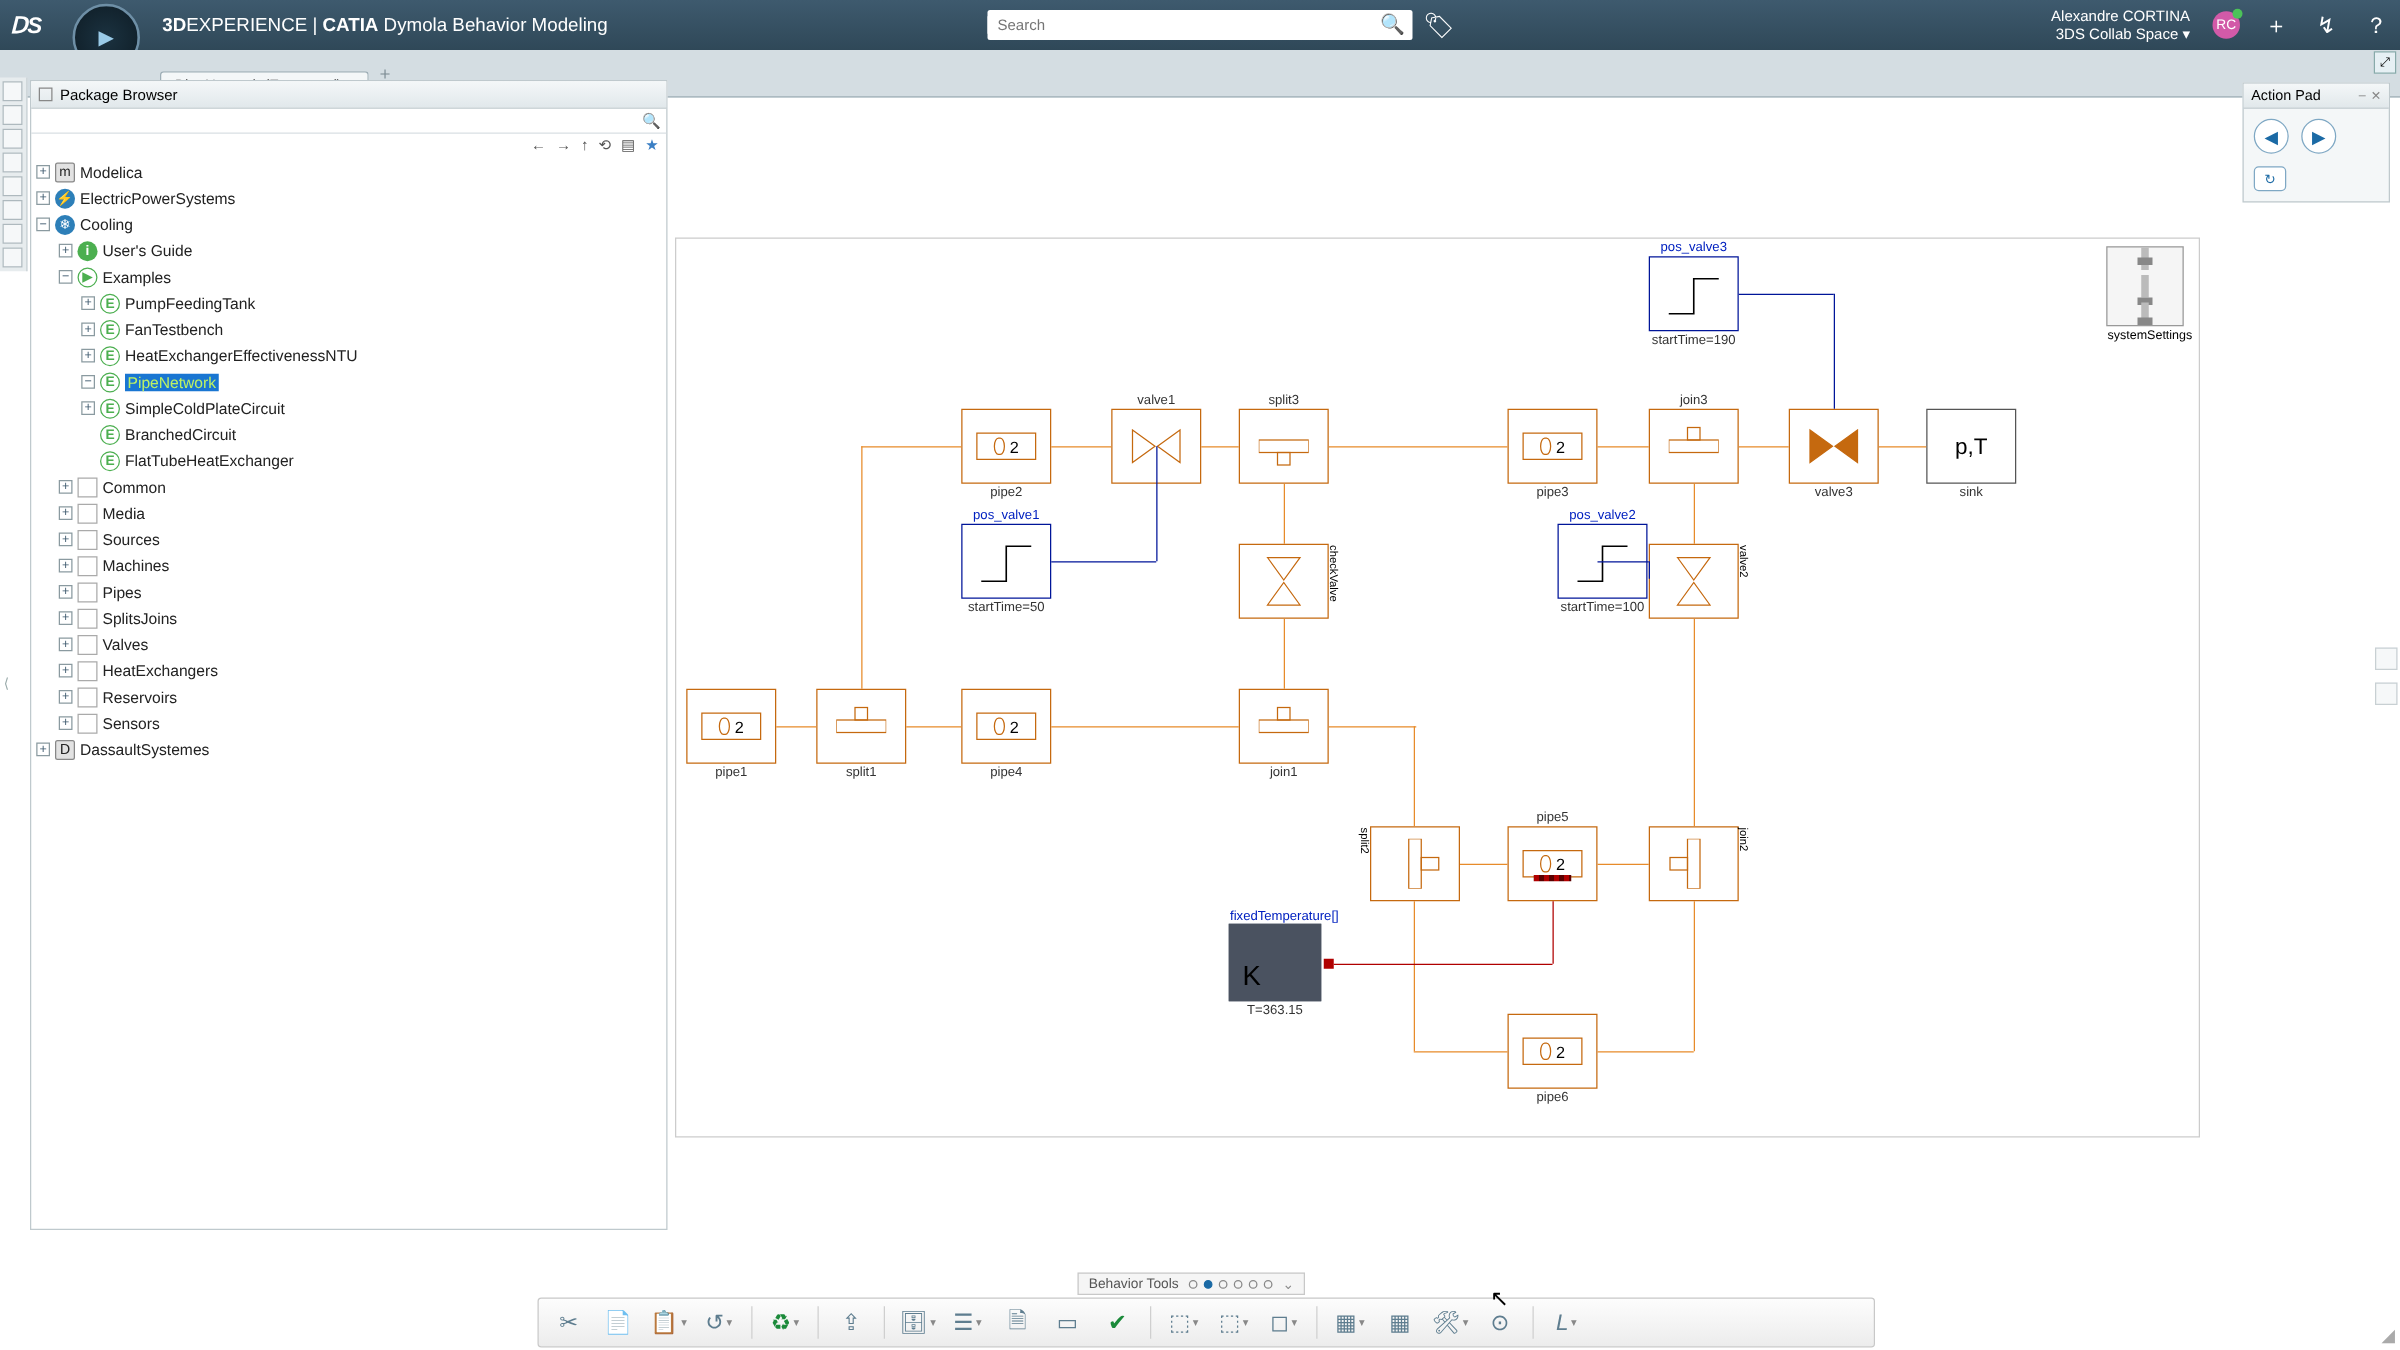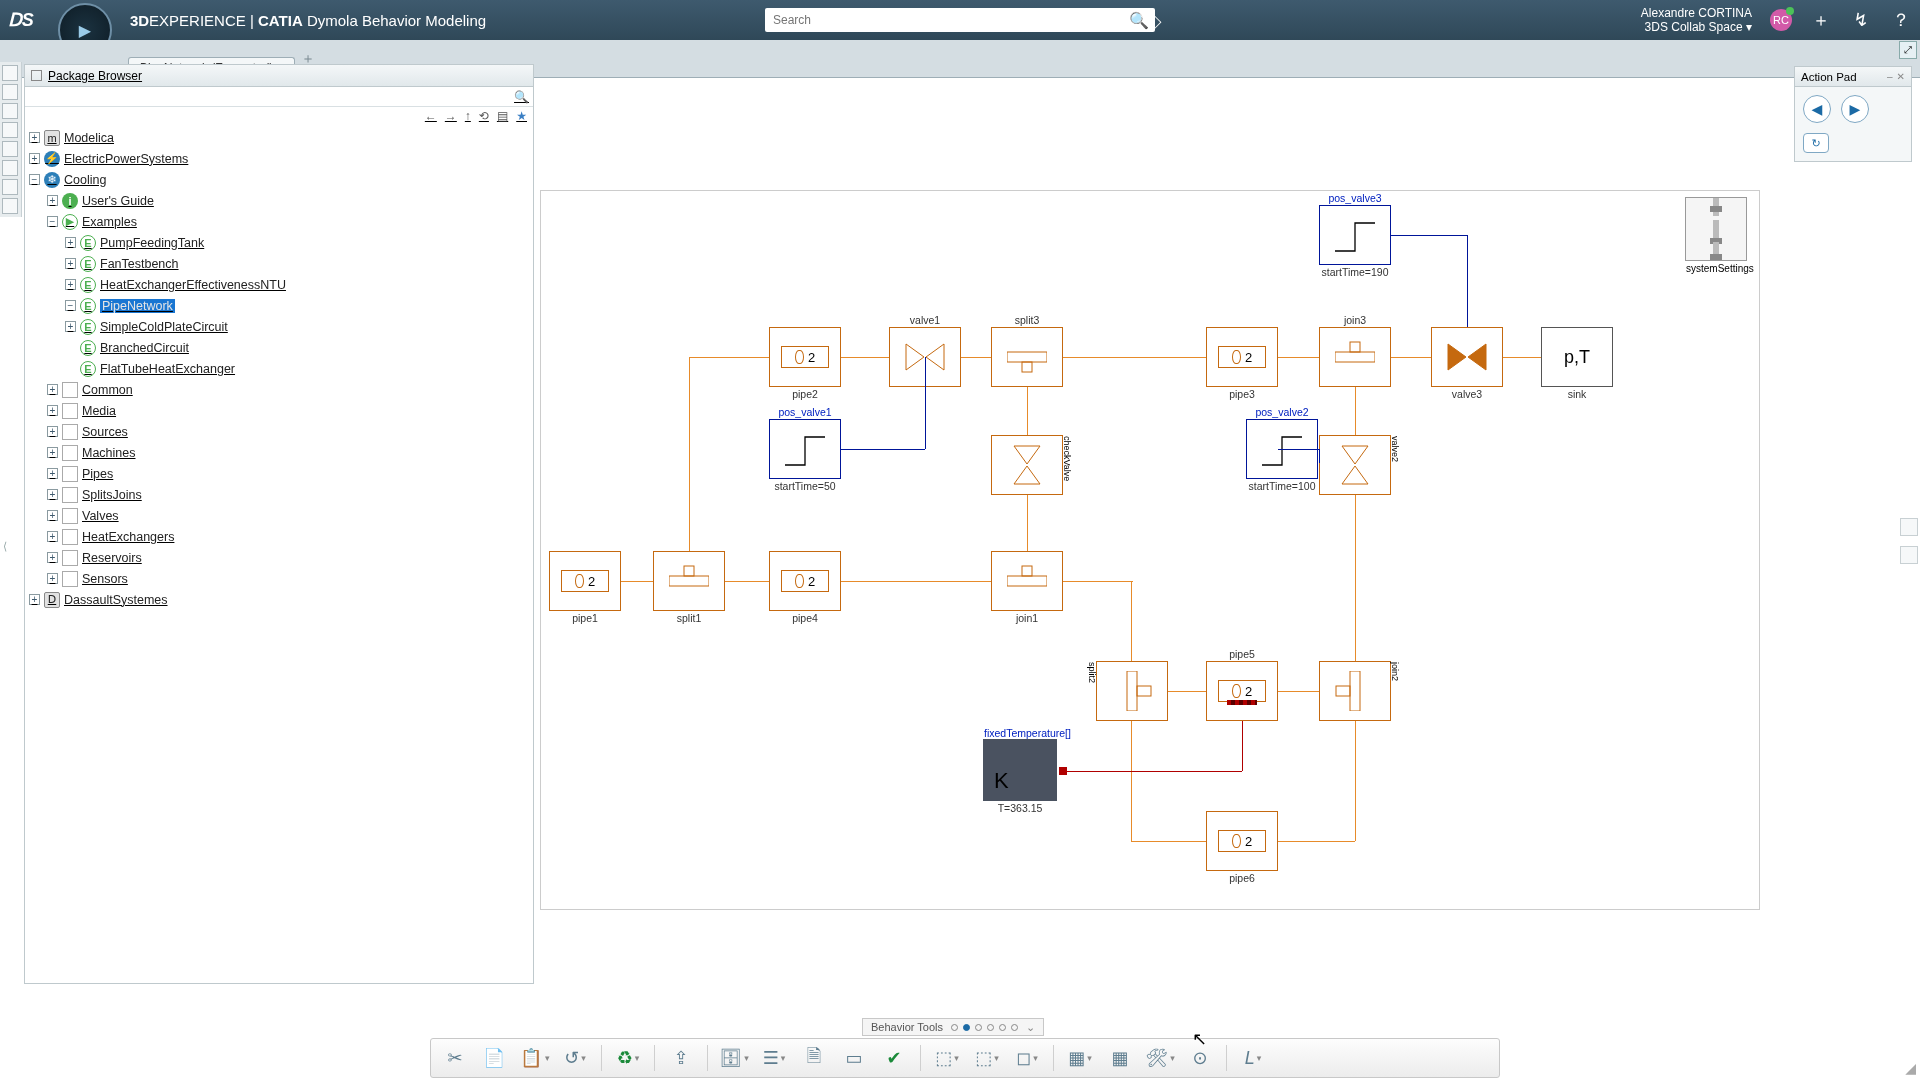--- a/index.html
+++ b/index.html
@@ -5,21 +5,21 @@
 * { box-sizing: border-box; margin: 0; padding: 0; font-family: Arial, Helvetica, sans-serif; }
 html, body { width: 1920px; height: 1080px; overflow: hidden; background: #fff; }
 
 
 .topbar { height: 40px; background: linear-gradient(#3e5a6e,#2f4858); color:#fff; display:flex; align-items:center; padding:0 8px; position:relative; }
 .topbar .compass { width:54px; height:54px; border-radius:50%; background:radial-gradient(circle,#1b3240,#0e1c25); border:2px solid #6e8fa6; position:relative; top:10px; margin:0 18px; display:flex; align-items:center; justify-content:center; }
 .topbar .compass::after{content:"▶"; color:#9acbe8; font-size:16px;}
 .ds-logo{font-size:18px; font-style:italic; font-weight:bold; color:#fff; margin-right:6px;}
 .brand{font-size:15px;}
 .brand b{font-weight:bold;}
-.search-wrap{position:absolute; left:50%; transform:translateX(-50%); width:390px; height:24px; background:#fff; border-radius:2px; display:flex; align-items:center;}
+.search-wrap{position:absolute; left:50%; transform:translateX(-50%); width:340px; height:24px; background:#fff; border-radius:2px; display:flex; align-items:center;}
 .search-wrap input{flex:1; border:0; outline:0; padding:0 8px; font-size:12px; color:#666;}
 .search-wrap .mag{margin-right:6px; color:#555;}
 .top-right{margin-left:auto; display:flex; align-items:center; gap:18px; font-size:12px;}
 .user-col{text-align:right; line-height:14px;}
 .avatar{width:22px;height:22px;border-radius:50%;background:#d25aa8;color:#fff;font-size:11px;display:flex;align-items:center;justify-content:center;position:relative;}
 .avatar::after{content:"";position:absolute;top:-2px;right:-2px;width:8px;height:8px;background:#4cc258;border-radius:50%;}
 .hicon{width:22px;height:22px;display:flex;align-items:center;justify-content:center;color:#fff;font-size:18px;cursor:pointer;}
 
 
 .tabstrip{height:38px; background:#d4dde2; border-bottom:1px solid #9eaeb6; display:flex; align-items:flex-end; padding-left:128px; position:relative;}
@@ -27,21 +27,21 @@
 .tab .x{font-style:normal; color:#888; font-size:10px;}
 .tabstrip .plus{margin-left:6px; color:#7a8a92; font-size:14px; align-self:center;}
 .expand-btn{position:absolute; right:3px; top:1px; width:18px;height:18px;border:1px solid #8aa; background:#e6f0f4; font-size:10px; display:flex;align-items:center;justify-content:center;}
 
 
 .vstrip{position:absolute; left:0; top:62px; width:22px; background:#e7ecee; border-right:1px solid #c7d0d4; display:flex; flex-direction:column; gap:3px; padding:3px 2px;}
 .vstrip div{width:16px;height:16px;border:1px solid #aeb9be;background:#f6f8f9;}
 .collapse-handle{position:absolute; left:3px; top:540px; color:#9aa; font-size:11px;}
 
 
-.panel{position:absolute; left:24px; top:64px; width:510px; height:920px; background:#fff; border:1px solid #bfc9cd;text-decoration:underline;}
+.panel{position:absolute; left:24px; top:64px; width:510px; height:920px; background:#fff; border:1px solid #bfc9cd;}
 .panel-head{height:22px; background:linear-gradient(#f4f7f8,#e1e8eb); border-bottom:1px solid #bfc9cd; display:flex; align-items:center; padding:0 6px; font-size:12px; gap:6px;}
 .panel-head .sq{width:11px;height:11px;border:1px solid #888;}
 .filterrow{height:20px; border-bottom:1px solid #d9e0e3; display:flex; align-items:center; padding:0 4px;}
 .filterrow input{flex:1;border:0;outline:0;font-size:11px;}
 .filterrow .mag{color:#777;font-size:12px;}
 .toolrow{height:18px;display:flex;justify-content:flex-end;align-items:center;gap:8px;padding:0 6px;color:#555;font-size:12px;}
 .toolrow span{cursor:pointer;}
 
 .tree{font-size:12.5px; color:#222; padding:2px 0 0 4px;}
 .tn{display:flex;align-items:center; height:21px; gap:4px; white-space:nowrap;}
@@ -49,21 +49,21 @@
 .exp.blank{border:0;background:transparent;}
 .ic{width:16px;height:16px;display:flex;align-items:center;justify-content:center;font-size:11px;flex-shrink:0;}
 .ic-lib{border:1px solid #888;background:#e2e2e2;border-radius:2px;}
 .ic-gear{border-radius:50%;background:#2d7fb8;color:#fff;}
 .ic-info{border-radius:50%;background:#4caf50;color:#fff;font-weight:bold;}
 .ic-play{border-radius:50%;border:1px solid #4caf50;color:#4caf50;}
 .ic-e{border-radius:50%;border:1.5px solid #4caf50;color:#4caf50;font-weight:bold;}
 .ic-dot{border:1px solid #aaa;border-radius:2px;}
 .ic-dot::after{content:"";width:8px;height:8px;border-radius:50%;background:#bbb;display:block;}
 .ic-sub{border:1px solid #aaa;}
-.sel{background:#1976d2;color:#e5e5e5;padding:0 2px;text-align:center;}
+.sel{background:#1976d2;color:#bef264;padding:0 2px;text-align:center;}
 .ind1{padding-left:18px;} .ind2{padding-left:36px;} .ind3{padding-left:54px;}
 
 
 .canvas{position:absolute; left:540px; top:190px; width:1220px; height:720px; background:#fff; border:1px solid #ccc;}
 .block{position:absolute; width:72px; height:60px; border:1px solid #c5690f; background:#fff; display:flex; align-items:center; justify-content:center;}
 .block .cap{position:absolute; bottom:-14px; left:0; right:0; text-align:center; font-size:10.5px; font-family:Arial; color:#333;}
 .block .top{position:absolute; top:-14px; left:0; right:0; text-align:center; font-size:10.5px; color:#333;}
 .block .top.blue{color:#0020c0;}
 .block.gray{border-color:#555;}
 .block.darkblue{border-color:#001599;}

